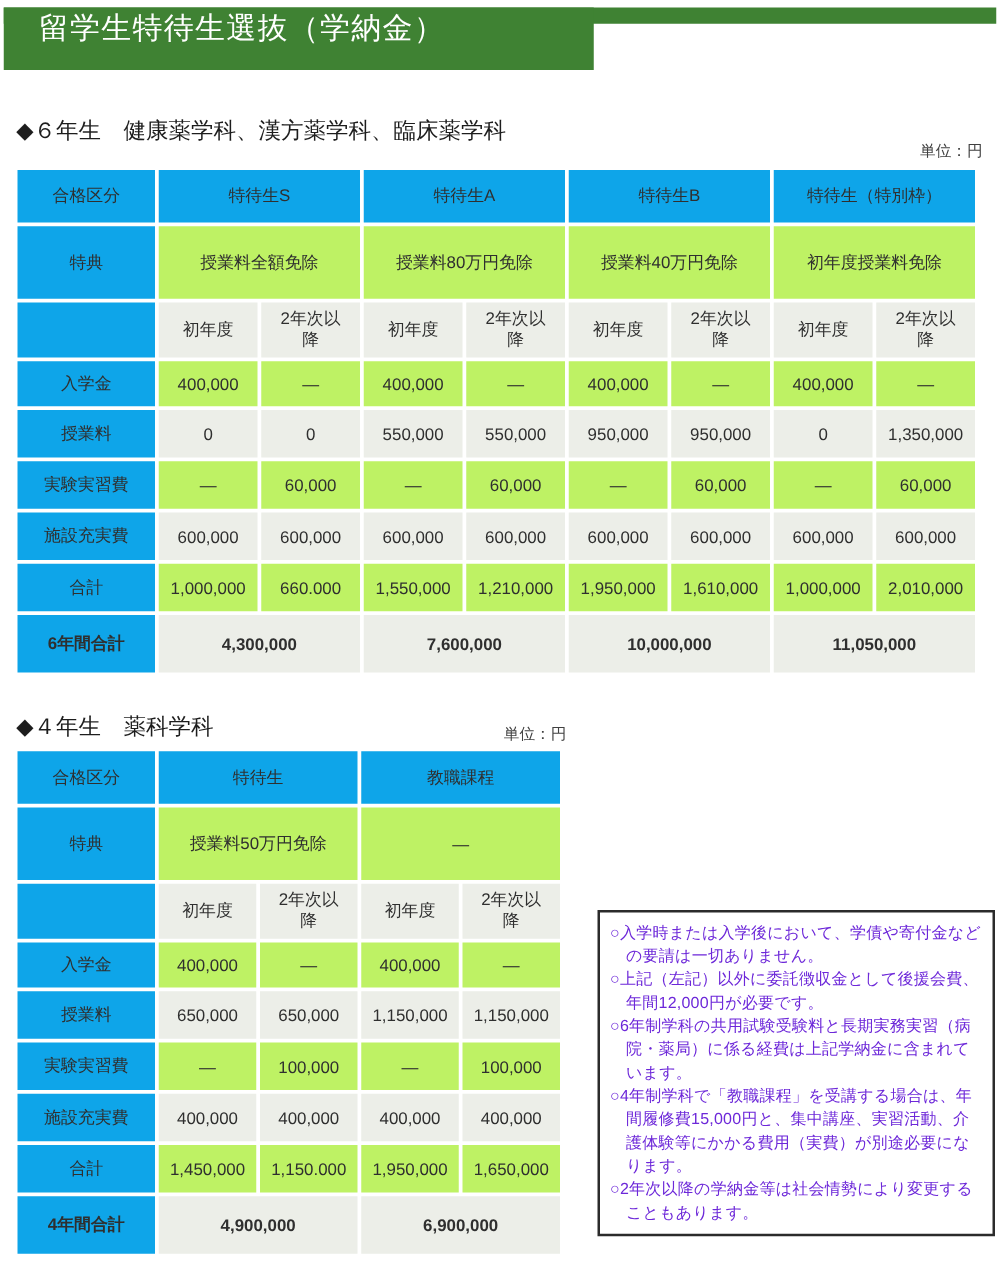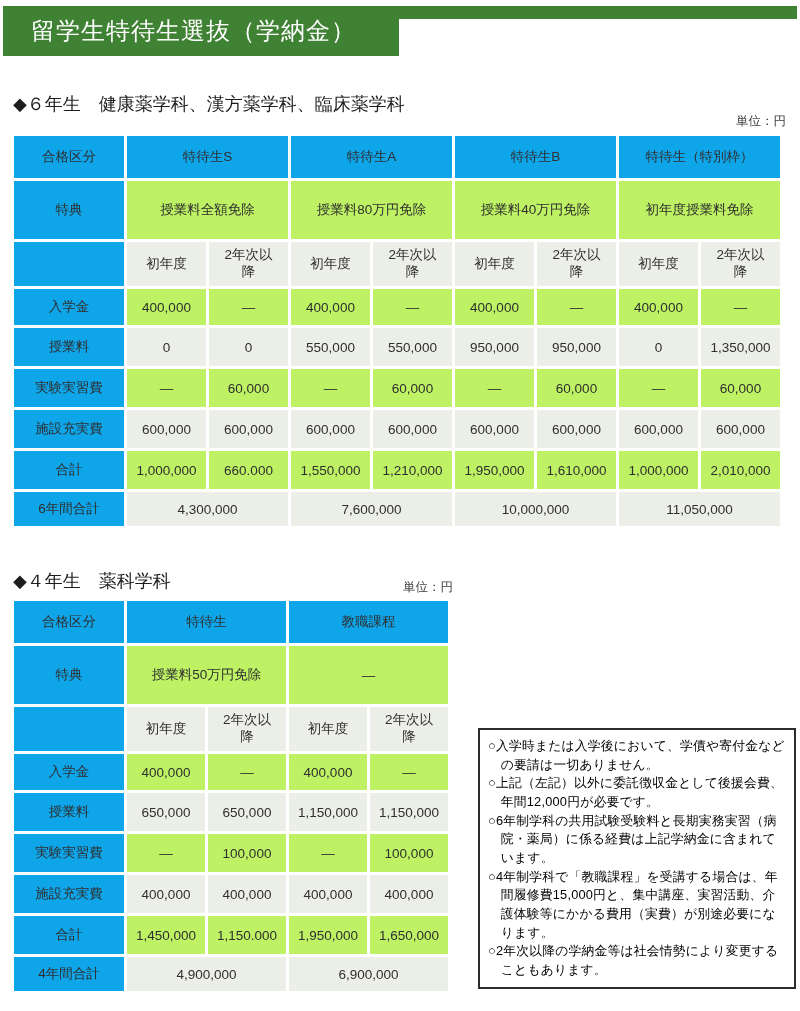--- a/index.html
+++ b/index.html
@@ -1,22 +1,22 @@
 <!DOCTYPE html>
 <html lang="ja"><head>
 <meta charset="utf-8">
 <style>
   html,body{margin:0;padding:0;background:#ffffff;}
   body{font-family:"Liberation Sans","DejaVu Sans",sans-serif;color:#2f2f2f;}
   .page{position:relative;width:800px;height:1011px;background:#ffffff;overflow:hidden;}
 
   
   .top-strip{position:absolute;left:3px;top:6px;width:794px;height:13px;background:#3f8233;}
-  .banner{position:absolute;left:3px;top:6px;width:396px;height:50px;background:#3f8233;
-          display:flex;align-items:center;}
+  .banner{position:absolute;left:3px;top:6px;width:472px;height:50px;background:#3f8233;
+          display:flex;align-items:flex-start;}
   .banner-title{color:#ffffff;font-size:24px;letter-spacing:1px;padding-left:28px;white-space:nowrap;}
 
   .section-heading{position:absolute;left:13px;font-size:18px;color:#1d1d1d;white-space:nowrap;}
   .h6y{top:92px;}
   .h4y{top:569px;}
   .unit-label{position:absolute;font-size:12.5px;color:#404040;text-align:right;}
   .unit1{top:113px;left:586px;width:200px;}
   .unit2{top:579px;left:253px;width:200px;}
 
   table.fee{border-collapse:separate;border-spacing:3px;position:absolute;background:#ffffff;}
@@ -27,27 +27,27 @@
   td.rowdark{background:#bef264;}
   td.rowlight{background:#eceee8;}
   .labelcol{width:110px;}
   .t6 .datacol{width:79px;}
   .t4 .datacol{width:78px;}
   tr.r-head td{height:42px;}
   tr.r-benefit td{height:58px;}
   tr.r-sub td{height:44px;}
   tr.r-data td{height:36px;}
   tr.r-data2 td{height:38px;}
-  tr.r-total td{height:34px;}
+  tr.r-total td{height:46px;font-weight:bold;}
   .yearwrap{display:inline-block;max-width:4.3em;line-height:1.25;}
 
   
   .notes{position:absolute;left:478px;top:728px;width:318px;min-height:256px;box-sizing:border-box;
          border:2px solid #2b2b2b;background:#ffffff;padding:7px 6px 7px 8px;}
-  .note-item{font-size:12.8px;line-height:1.46;color:#000000;
+  .note-item{font-size:12.8px;line-height:1.46;color:#6d28d9;
              padding-left:1em;text-indent:-1em;letter-spacing:0.2px;}
 </style>
 </head>
 <body>
 
 <div class="page">
 
   <div class="top-strip"></div>
   <div class="banner">
     <span class="banner-title">留学生特待生選抜（学納金）</span>

